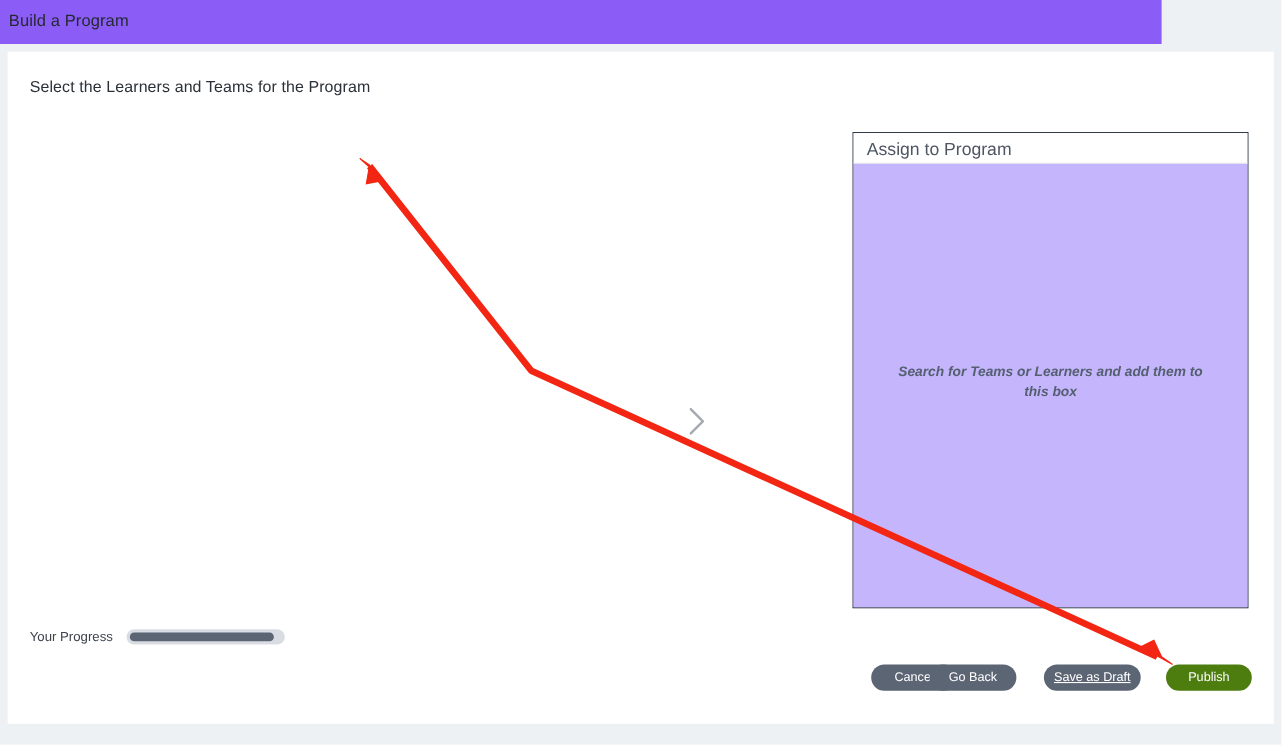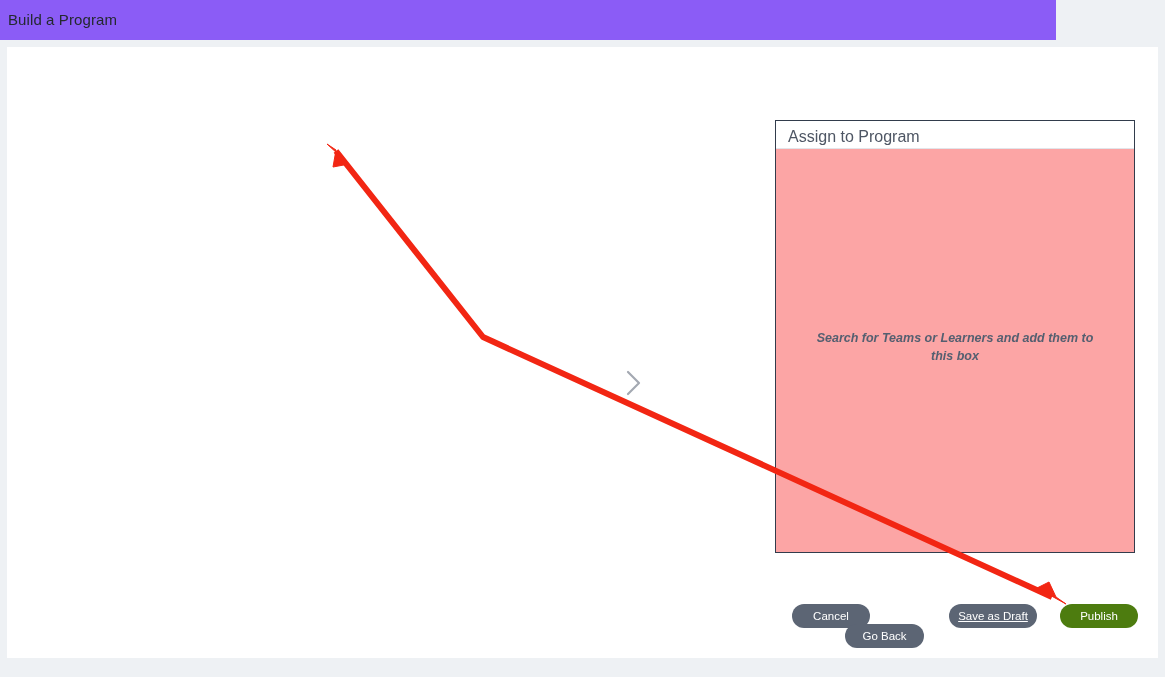--- a/index.html
+++ b/index.html
@@ -135,21 +135,21 @@
     top: 7px;
     font-size: 16px;
     color: #4e5664;
   }
   #assign-panel-body {
     position: absolute;
     left: 0;
     top: 28px;
     right: 0;
     bottom: 0;
-    background: #fca5a5;
+    background: #c4b5fd;
     text-decoration: underline;
   }
   #assign-panel-empty-text {
     position: absolute;
     left: 28px;
     right: 28px;
     top: 180px;
     text-align: center;
     font-size: 12.5px;
     font-style: italic;
@@ -206,21 +206,21 @@
     font-family: "Liberation Sans", sans-serif;
     font-size: 11.5px;
     cursor: pointer;
     padding: 0;
     line-height: 24px;
   }
   .action-button.primary {
     background: #4d7c0f;
   }
   #btn-cancel      { left: 0px;   width: 78px; margin-left: 40px; }
-  #btn-go-back     { left: 93px;  width: 79px; margin-top: 20px; }
+  #btn-go-back     { left: 93px;  width: 79px; }
   #btn-save-draft  { left: 197px; width: 88px; text-decoration: underline; }
   #btn-publish     { left: 308px; width: 78px; }
 
   
   #annotation-overlay {
     position: absolute;
     left: 0; top: 0;
     width: 1165px;
     height: 677px;
     pointer-events: none;
@@ -228,37 +228,44 @@
 </style>
 </head>
 <body>
 
 <div id="window-titlebar">
   <div id="window-title">Build a Program</div>
 </div>
 
 <div id="main-card">
 
+  <div id="section-title">Select the Learners and Teams for the Program</div>
 
 
   <div id="transfer-chevron">
     <svg width="30" height="36" viewBox="0 0 30 36" fill="none" stroke="currentColor" stroke-width="2.2" stroke-linecap="round" stroke-linejoin="round">
       <polyline points="10,7 21,18 10,29"></polyline>
     </svg>
   </div>
 
   <div id="assign-panel">
     <div id="assign-panel-header">
       <div id="assign-panel-header-label">Assign to Program</div>
     </div>
     <div id="assign-panel-body">
       <div id="assign-panel-empty-text">Search for Teams or Learners and add them to this box</div>
     </div>
   </div>
 
+  <div id="progress-row">
+    <span id="progress-label">Your Progress</span>
+    <div id="progress-track">
+      <div id="progress-fill" style="width: 131px;"></div>
+    </div>
+  </div>
 
   <div id="action-buttons">
     <button id="btn-cancel" class="action-button">Cancel</button>
     <button id="btn-go-back" class="action-button">Go Back</button>
     <button id="btn-save-draft" class="action-button">Save as Draft</button>
     <button id="btn-publish" class="action-button primary">Publish</button>
   </div>
 
 </div>
 

